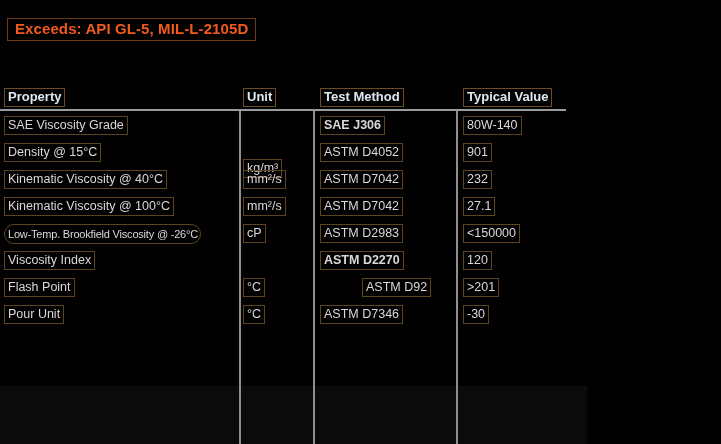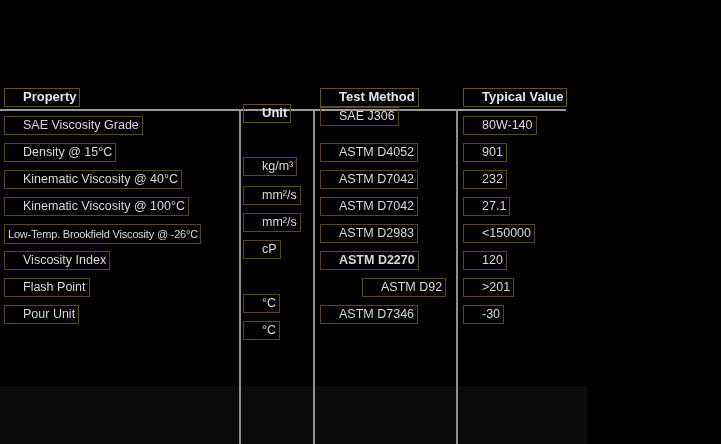--- a/index.html
+++ b/index.html
@@ -70,70 +70,72 @@
     width: 566px;
     height: 2px;
     background: #9a9a9a;
   }
 
   
   .chip {
     position: absolute;
     box-sizing: border-box;
     border: 1px solid #5e4321;
-    padding: 1px 3px 2px 18px;
+    padding: 1px 3px 2px 3px;
     white-space: nowrap;
     line-height: 14px;
     font-size: 12.5px;
     color: #d9d9d9;
   }
   .chip.head {
     color: #dfe7ef;
     font-weight: bold;
     font-size: 13px;
     border-color: #6a4c26;
   }
   .chip.tight {
     font-size: 11px;
     letter-spacing: -0.2px;
     padding: 2px 2px 2px 3px;
+    border-radius: 10px;
   }
 
   
   .cx-prop  { left: 4px; }
-  .cx-unit  { left: 243px; margin-top: 16px; }
+  .cx-unit  { left: 243px; }
   .cx-meth  { left: 320px; }
   .cx-val   { left: 463px; }
 </style>
 </head>
 <body>
 
 <div id="screen">
 
   <div class="bottom-panel"></div>
 
+  <div class="badge">Exceeds: API GL-5, MIL-L-2105D</div>
 
   <div class="table-wrap">
 
     <div class="head-rule"></div>
     <div class="col-rule r1"></div>
     <div class="col-rule r2"></div>
     <div class="col-rule r3"></div>
 
     <div class="chip head cx-prop" style="top:2px;">Property</div>
     <div class="chip head cx-unit" style="top:2px;">Unit</div>
     <div class="chip head cx-meth" style="top:2px;">Test Method</div>
     <div class="chip head cx-val" style="top:2px;">Typical Value</div>
 
     <div class="chip cx-prop" style="top:30px;">SAE Viscosity Grade</div>
-    <div class="chip cx-meth" style="top:21px;">SAE J306</div>
+    <div class="chip cx-meth" style="top:30px;font-weight:bold;">SAE J306</div>
     <div class="chip cx-val" style="top:30px;">80W-140</div>
 
     <div class="chip cx-prop" style="top:57px;">Density @ 15°C</div>
-    <div class="chip cx-unit" style="top:55px;">kg/m³</div>
+    <div class="chip cx-unit" style="top:73px;">kg/m³</div>
     <div class="chip cx-meth" style="top:57px;">ASTM D4052</div>
     <div class="chip cx-val" style="top:57px;">901</div>
 
     <div class="chip cx-prop" style="top:84px;">Kinematic Viscosity @ 40°C</div>
     <div class="chip cx-unit" style="top:84px;">mm²/s</div>
     <div class="chip cx-meth" style="top:84px;">ASTM D7042</div>
     <div class="chip cx-val" style="top:84px;">232</div>
 
     <div class="chip cx-prop" style="top:111px;">Kinematic Viscosity @ 100°C</div>
     <div class="chip cx-unit" style="top:111px;">mm²/s</div>

